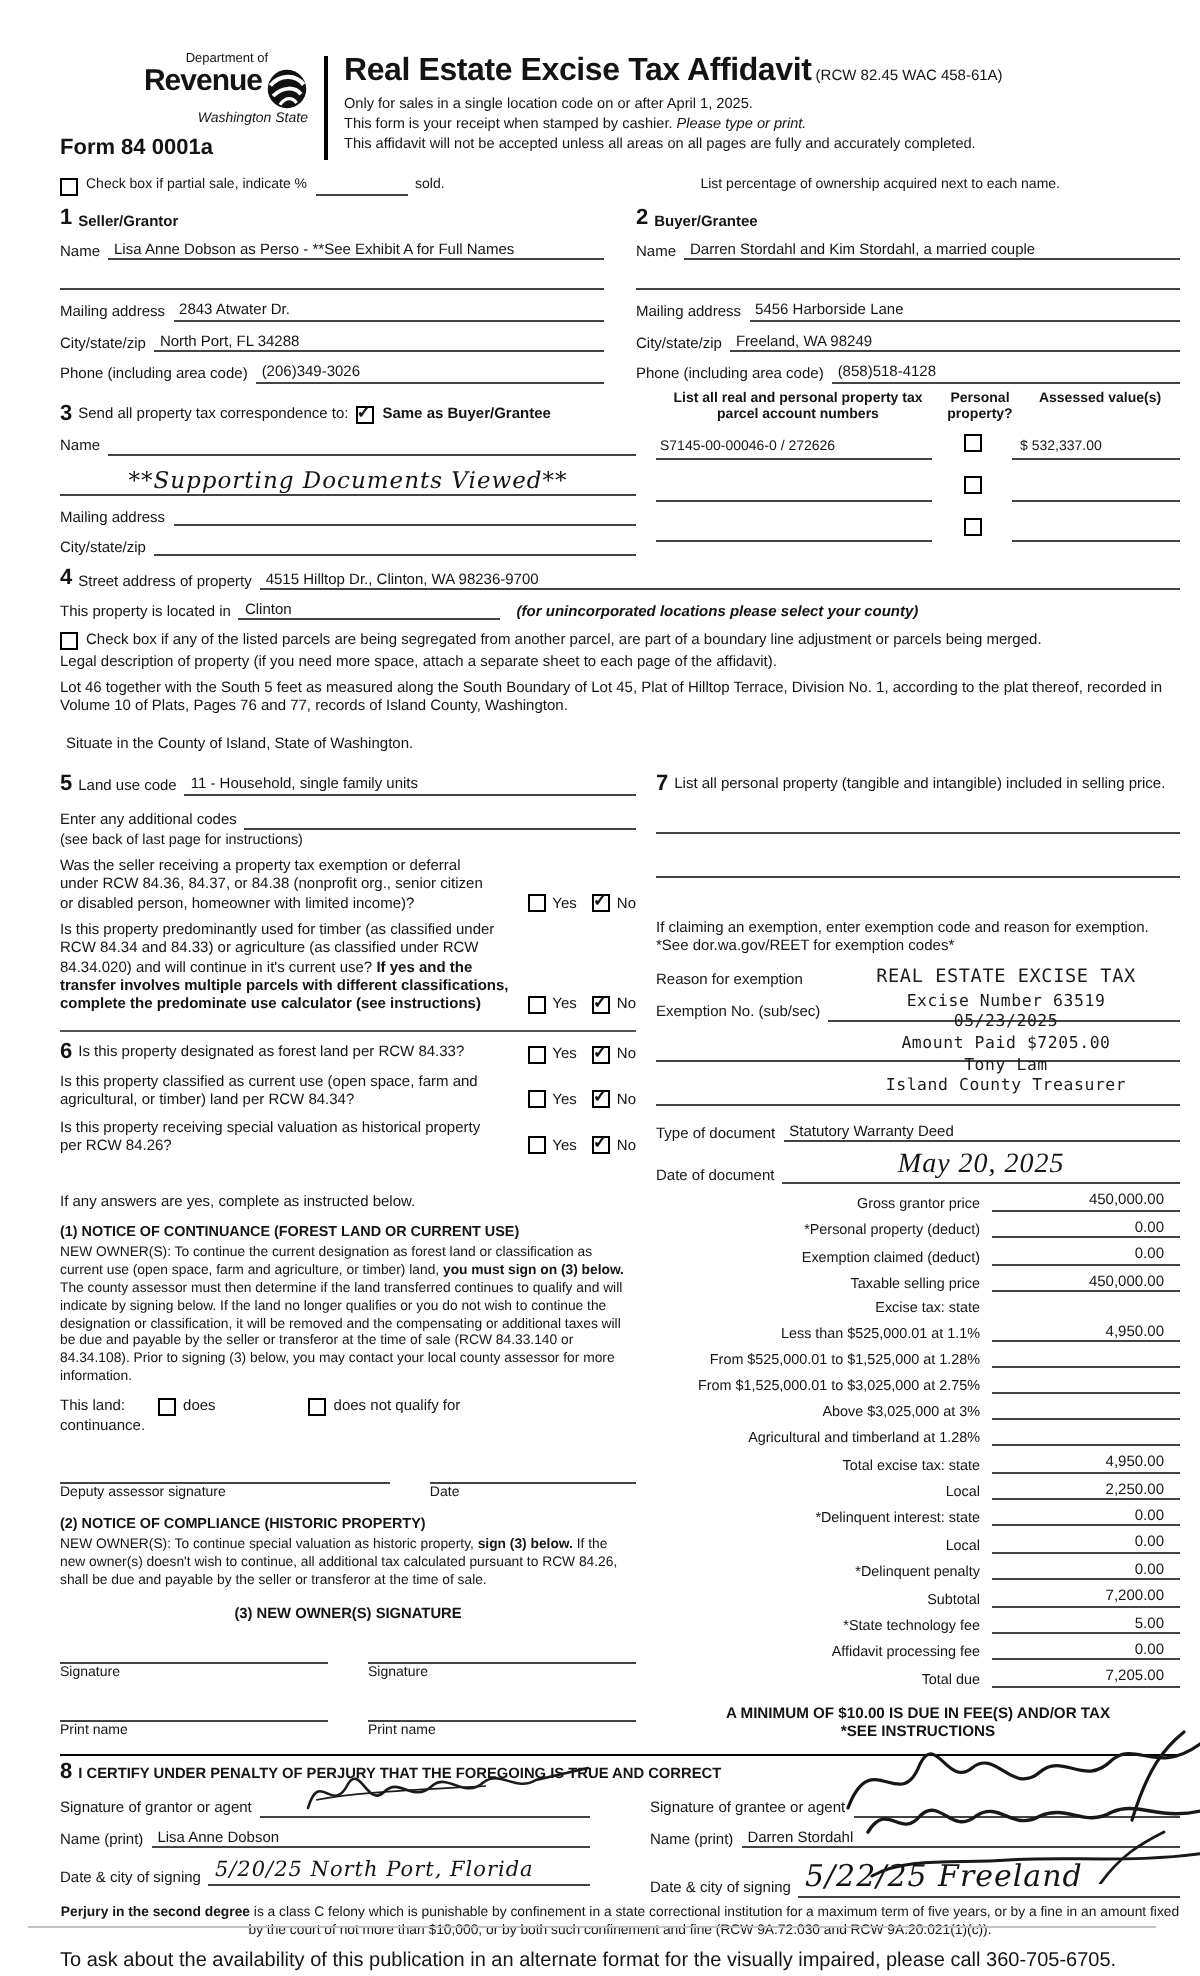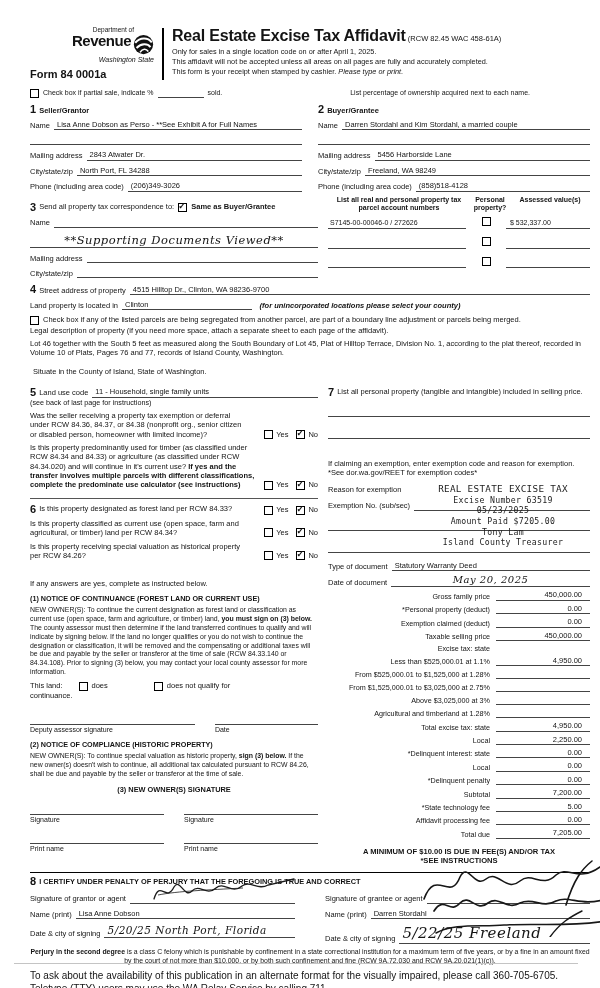--- a/index.html
+++ b/index.html
@@ -87,24 +87,24 @@
       <div class="wastate">Washington State</div>
       <div class="formno">Form 84 0001a</div>
     </div>
     <div class="hdr-divider"></div>
     <div>
       <div>
         <span class="title">Real Estate Excise Tax Affidavit</span>
         <span class="rcw">(RCW 82.45 WAC 458-61A)</span>
       </div>
       <div class="note">Only for sales in a single location code on or after April 1, 2025.</div>
-      <div class="note">This affidavit will not be accepted unless all areas on all pages are fully and accurately completed.</div>
       <div class="note">
         <span>This form is your receipt when stamped by cashier. </span><span class="it">Please type or print.</span>
       </div>
+      <div class="note">This affidavit will not be accepted unless all areas on all pages are fully and accurately completed.</div>
     </div>
   </div>
 
   <div class="row" style="font-size:7px;">
     <span class="cb"></span>
     <span class="lab" style="margin-left:4px;">Check box if partial sale, indicate %</span>
     <span class="fill" style="flex:none;width:46px;"></span>
     <span class="lab" style="margin-left:4px;">sold.</span>
     <span style="flex:1;"></span>
     <span class="lab" style="margin-right:60px;">List percentage of ownership acquired next to each name.</span>
@@ -211,41 +211,45 @@
     </div>
   </div>
 
   <div>
     <div class="fieldrow" style="margin-top:6px;">
       <span class="num">4</span>
       <span class="lab">Street address of property</span>
       <span class="fill"><span class="val">4515 Hilltop Dr., Clinton, WA 98236-9700</span></span>
     </div>
     <div class="fieldrow">
-      <span class="lab">Land property is located in</span>
+      <span class="lab">This property is located in</span>
       <span class="fill" style="max-width:215px;"><span class="val">Clinton</span></span>
       <span class="b it" style="margin-left:8px;">(for unincorporated locations please select your county)</span>
       <span style="flex:1;"></span>
     </div>
     <div class="row" style="margin-top:5px;align-items:flex-start;">
       <span class="cb" style="margin-top:1px;"></span>
       <span style="margin-left:4px;">Check box if any of the listed parcels are being segregated from another parcel, are part of a boundary line adjustment or parcels being merged.</span>
     </div>
     <div style="margin-top:1px;">Legal description of property (if you need more space, attach a separate sheet to each page of the affidavit).</div>
     <div style="margin-top:3px;">Lot 46 together with the South 5 feet as measured along the South Boundary of Lot 45, Plat of Hilltop Terrace, Division No. 1, according to the plat thereof, recorded in Volume 10 of Plats, Pages 76 and 77, records of Island County, Washington.</div>
     <div style="margin-top:10px;margin-left:3px;">Situate in the County of Island, State of Washington.</div>
   </div>
 
   <div class="gmain" style="margin-top:10px;">
 
     <div>
       <div class="fieldrow" style="margin-top:0;">
         <span class="num">5</span>
         <span class="lab">Land use code</span>
         <span class="fill"><span class="val">11 - Household, single family units</span></span>
+      </div>
+      <div class="fieldrow" style="margin-top:7px;">
+        <span class="lab">Enter any additional codes</span>
+        <span class="fill"></span>
       </div>
       <div style="font-size:7.2px;">(see back of last page for instructions)</div>
 
       <div class="row" style="margin-top:4px;align-items:flex-end;">
         <span style="width:212px;">Was the seller receiving a property tax exemption or deferral under RCW 84.36, 84.37, or 84.38 (nonprofit org., senior citizen or disabled person, homeowner with limited income)?</span>
         <span class="yn">
               <span class="cb"></span>
               <span>Yes</span>
               <span class="cb checked"></span>
               <span>No</span>
@@ -372,26 +376,26 @@
         <div>Tony Lam</div>
         <div>Island County Treasurer</div>
       </div>
 
       <div class="fieldrow" style="margin-top:8px;">
         <span class="lab">Type of document</span>
         <span class="fill"><span class="val">Statutory Warranty Deed</span></span>
       </div>
       <div class="fieldrow" style="margin-top:3px;">
         <span class="lab">Date of document</span>
-        <span class="fill" style="text-align:center;"><span class="hand" style="font-size:10px;">May 20, 2025</span></span>
+        <span class="fill" style="text-align:center;"><span class="hand" style="font-size:14px;font-family:Liberation Serif, serif;">May 20, 2025</span></span>
       </div>
 
       <div>
         <div class="feerow">
-              <span class="feelab">Gross family price</span>
+              <span class="feelab">Gross grantor price</span>
               <span class="feeval"><span>450,000.00</span></span>
             </div>
         <div class="feerow">
               <span class="feelab">*Personal property (deduct)</span>
               <span class="feeval"><span>0.00</span></span>
             </div>
         <div class="feerow">
               <span class="feelab">Exemption claimed (deduct)</span>
               <span class="feeval"><span>0.00</span></span>
             </div>

